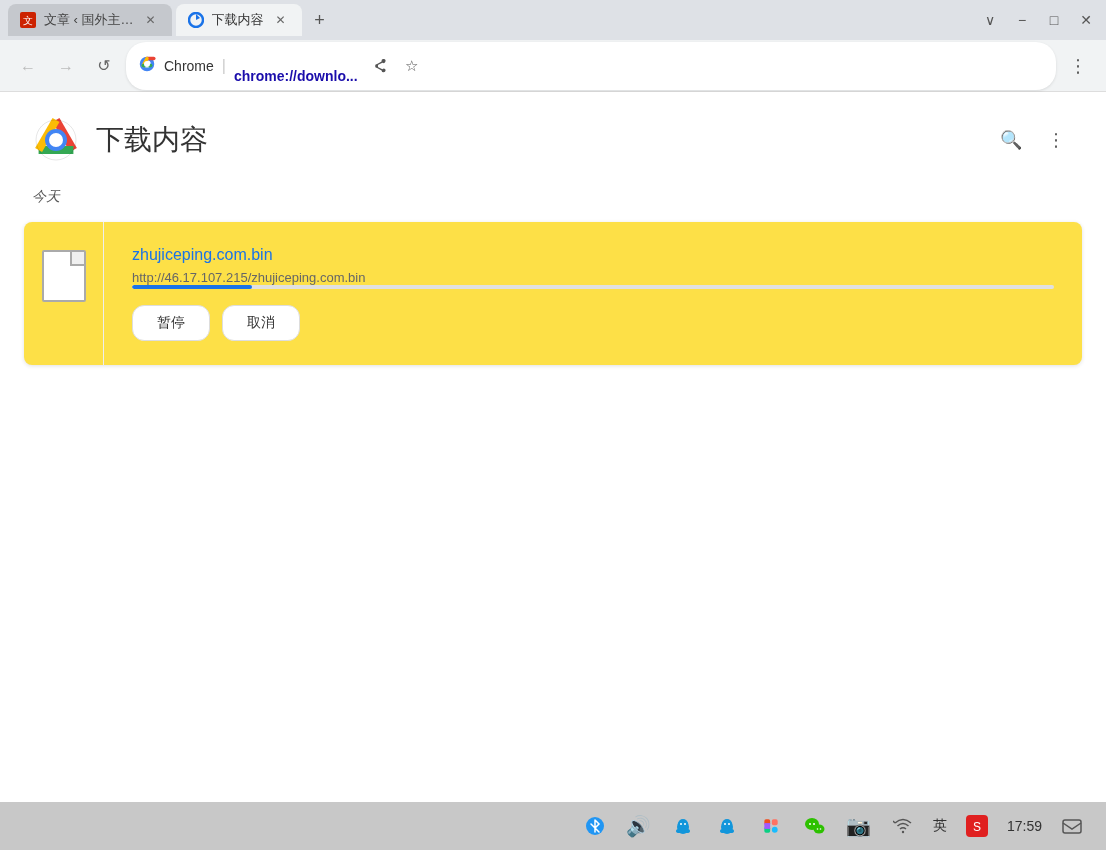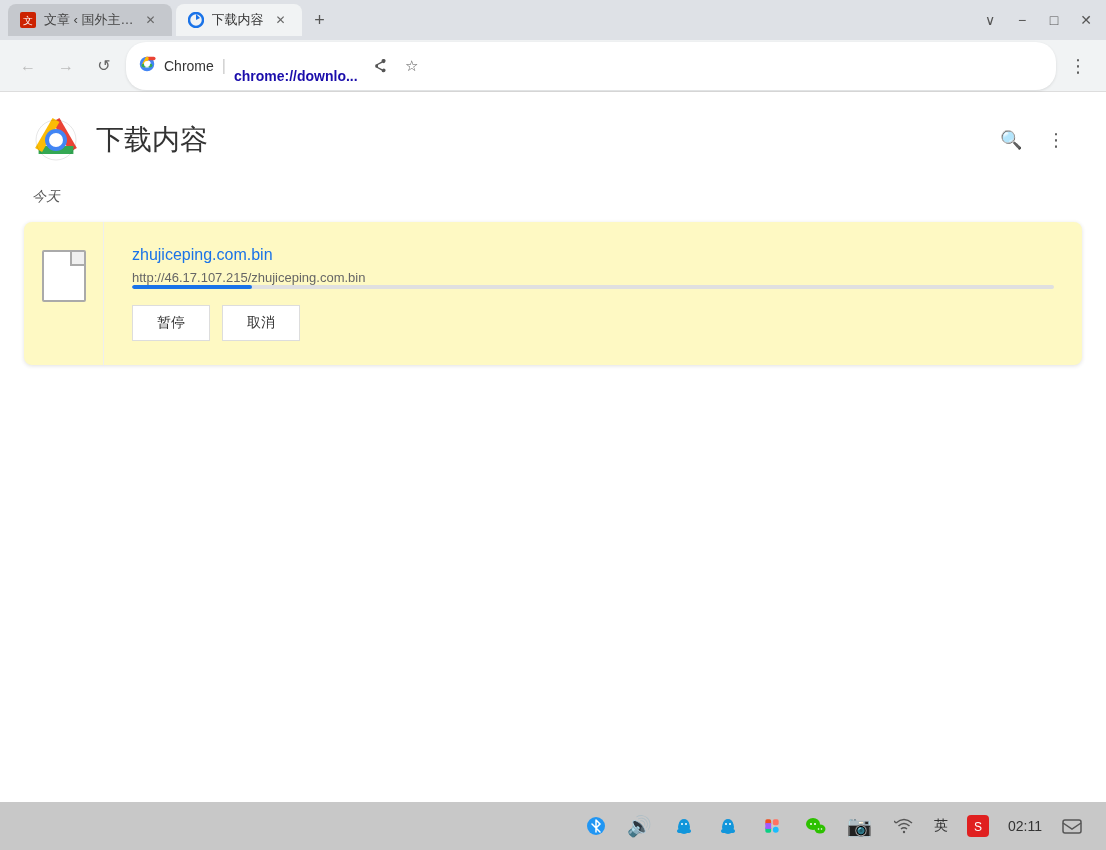--- a/index.html
+++ b/index.html
@@ -227,21 +227,21 @@
     .section-label {
       padding: 8px 32px 16px 32px;
       font-size: 14px;
       color: #555;
       font-style: italic;
     }
 
     
     .download-card {
       margin: 0 24px 24px 24px;
-      background: #fef9c3;
+      background: #fde047;
       border-radius: 8px;
       box-shadow: 0 1px 4px rgba(0,0,0,0.12);
       display: flex;
       overflow: hidden;
     }
     .download-icon-col {
       width: 80px;
       display: flex;
       align-items: flex-start;
       justify-content: center;
@@ -302,21 +302,21 @@
       background: #1a73e8;
       border-radius: 2px;
     }
     .download-actions {
       display: flex;
       gap: 12px;
     }
     .action-btn {
       padding: 8px 24px;
       border: 1px solid #ddd;
-      border-radius: 0;
+      border-radius: 12px;
       background: white;
       cursor: pointer;
       font-size: 14px;
       color: #333;
     }
 
     
     .taskbar {
       height: 48px;
       background: #c8c8c8;
@@ -544,20 +544,20 @@
       <path d="M2 7 L0 5" stroke="#555" stroke-width="1.5" fill="none"></path>
     </svg>
   </div>
   <div class="taskbar-lang">英</div>
   <div class="taskbar-icon">
     <svg width="22" height="22" viewBox="0 0 22 22">
       <rect x="0" y="0" width="22" height="22" rx="4" fill="#e02020"></rect>
       <text x="11" y="16" text-anchor="middle" fill="white" font-size="12" font-family="sans-serif">S</text>
     </svg>
   </div>
-  <div class="taskbar-time">02:11</div>
+  <div class="taskbar-time">17:59</div>
   <div class="taskbar-icon">
     <svg width="20" height="20" viewBox="0 0 20 20" fill="#555">
       <rect x="1" y="4" width="18" height="13" rx="2" stroke="#555" stroke-width="1.5" fill="none"></rect>
       <path d="M1 7 L10 13 L19 7" stroke="#555" stroke-width="1.5" fill="none"></path>
     </svg>
   </div>
 </div>
 
 </body></html>

